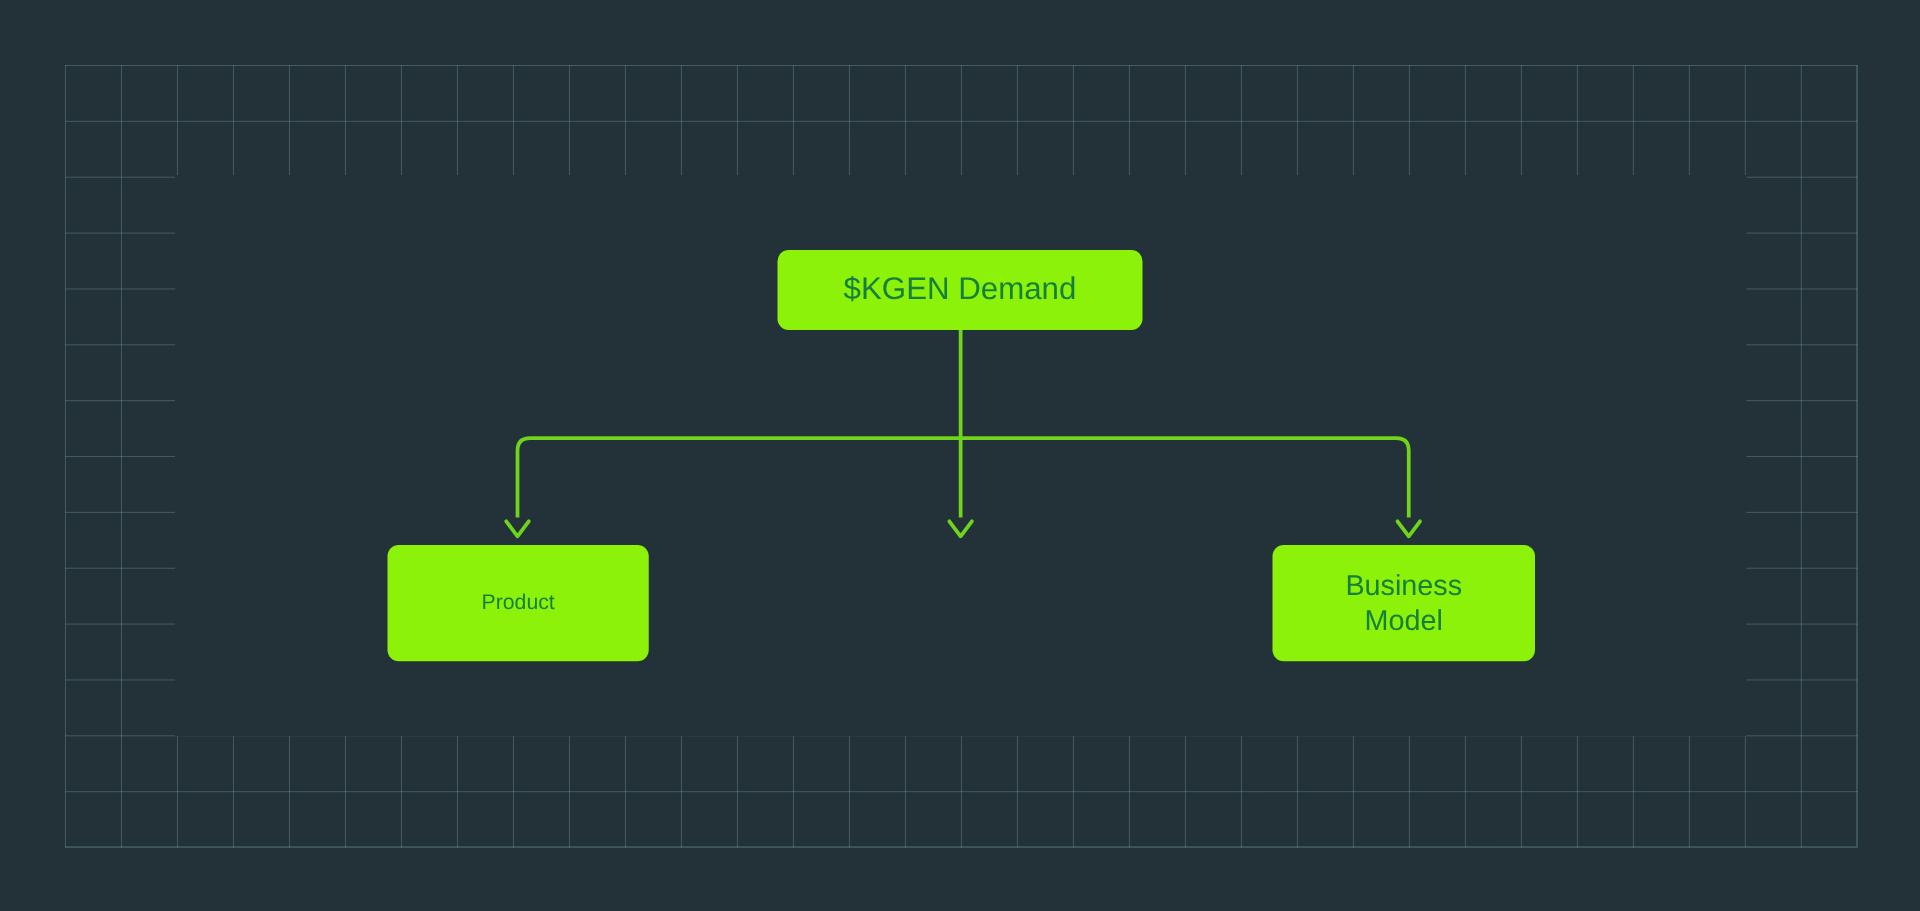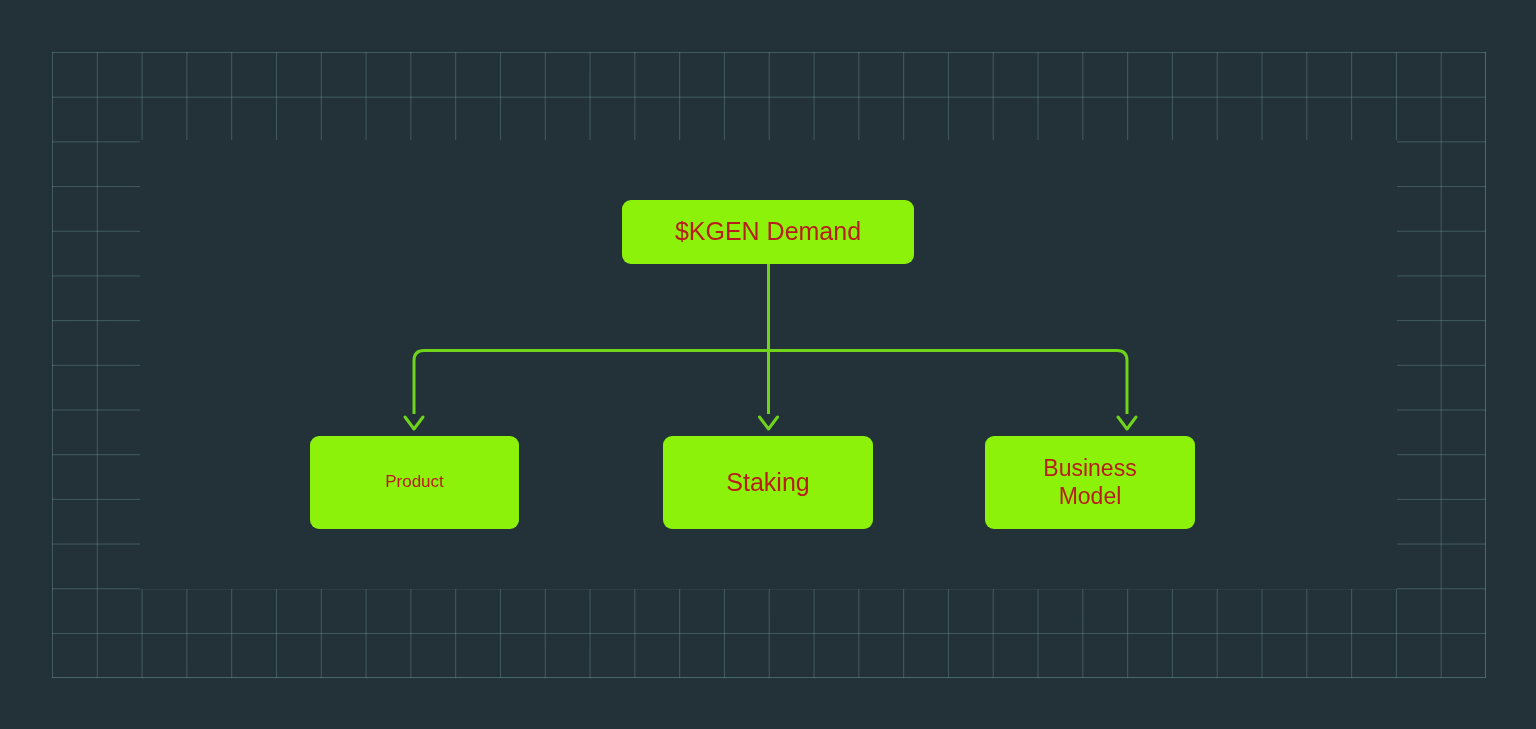--- a/index.html
+++ b/index.html
@@ -54,21 +54,21 @@
     width: 1536px;
     height: 729px;
     overflow: visible;
   }
 
   
   .node {
     position: absolute;
     background: #8DF20A;
     border-radius: 9px;
-    color: #b91c1c;
+    color: #15803d;
     display: flex;
     align-items: center;
     justify-content: center;
     text-align: center;
     line-height: 1.18;
     box-sizing: border-box;
     user-select: none;
   }
   .node-label {
     display: block;
@@ -90,21 +90,21 @@
     font-size: 17px;
   }
   #node-staking {
     left: 663px;
     top: 436px;
     width: 210px;
     height: 93px;
     font-size: 25px;
   }
   #node-business-model {
-    left: 985px;
+    left: 1018px;
     top: 436px;
     width: 210px;
     height: 93px;
     font-size: 23px;
   }
 </style>
 </head>
 <body>
 
 <div id="canvas">
@@ -128,22 +128,19 @@
   </svg>
 
   <div class="node" id="node-root">
     <span class="node-label">$KGEN Demand</span>
   </div>
 
   <div class="node" id="node-product">
     <span class="node-label">Product</span>
   </div>
 
-  <div class="node" id="node-staking">
-    <span class="node-label">Staking</span>
-  </div>
 
   <div class="node" id="node-business-model">
     <span class="node-label">Business
 Model</span>
   </div>
 
 </div>
 
 </body></html>

